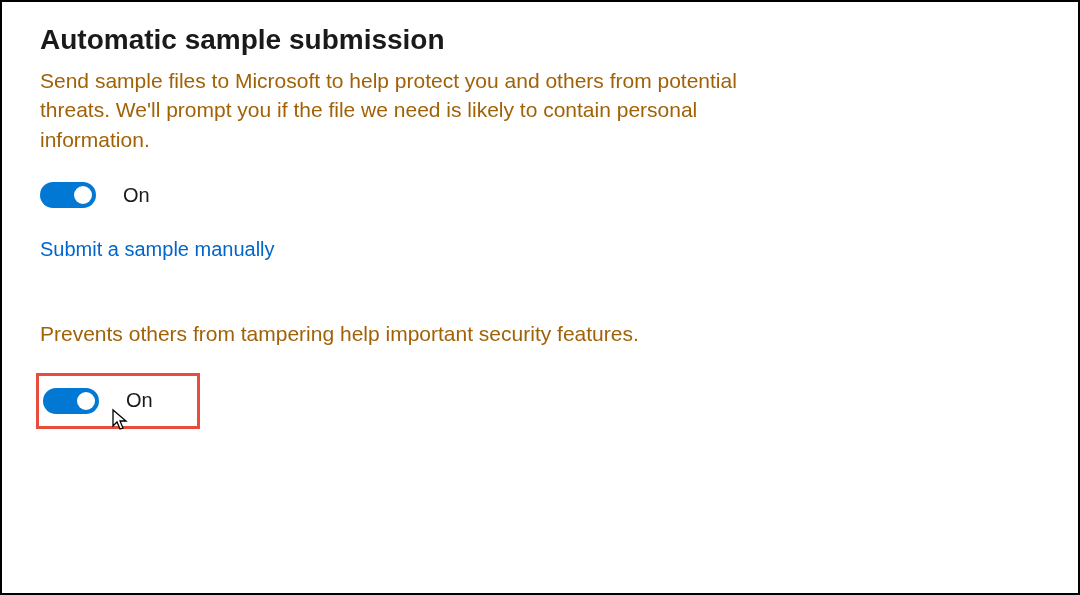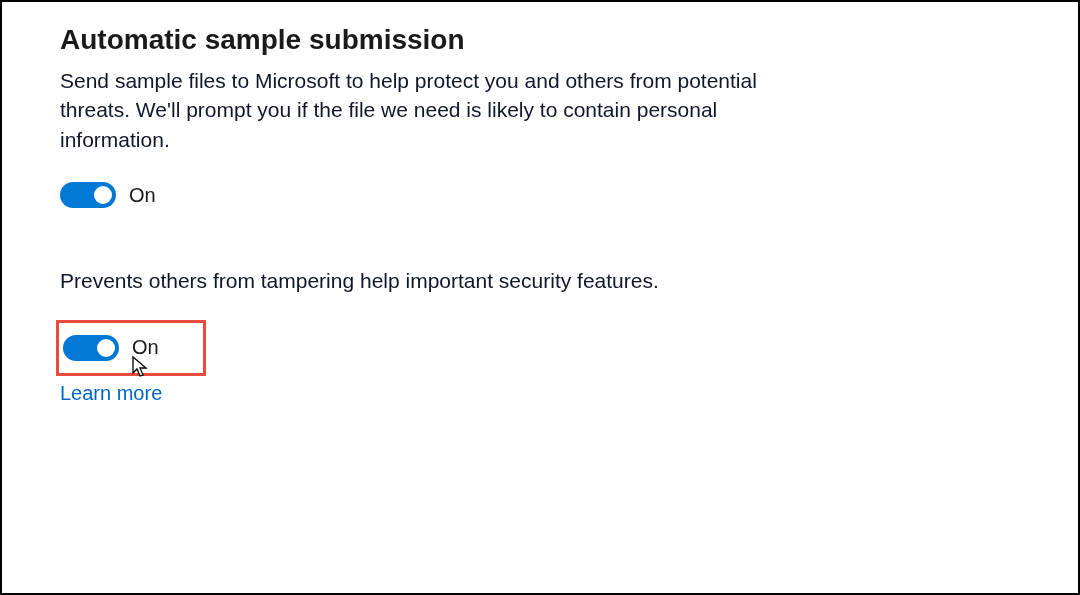--- a/index.html
+++ b/index.html
@@ -15,40 +15,39 @@
       position: relative;
     }
     .container {
       border: 2px solid #000000;
       width: 1080px;
       height: 595px;
       padding: 22px 38px;
     }
     .section {
       margin-bottom: 48px;
-      margin-left: 20px;
     }
     .section-title {
       font-size: 28px;
       font-weight: 600;
       color: #1a1a1a;
       margin-bottom: 10px;
     }
     .section-description {
       font-size: 21px;
       font-weight: 400;
-      color: #0f172a;
+      color: #a16207;
       line-height: 1.4;
       max-width: 720px;
       margin-bottom: 28px;
     }
     .toggle-row {
       display: flex;
       align-items: center;
-      gap: 13px;
+      gap: 27px;
       margin-bottom: 30px;
     }
     .toggle {
       width: 56px;
       height: 26px;
       background: #0078d4;
       border-radius: 13px;
       position: relative;
       cursor: pointer;
     }
@@ -104,33 +103,31 @@
 
   <div class="section">
     <h2 class="section-title">Automatic sample submission</h2>
     <p class="section-description">Send sample files to Microsoft to help protect you and others from potential threats. We'll prompt you if the file we need is likely to contain personal information.</p>
     <div class="toggle-row">
       <div class="toggle">
         <div class="toggle-knob"></div>
       </div>
       <span class="toggle-label">On</span>
     </div>
+    <a class="link">Submit a sample manually</a>
   </div>
 
   <div class="section section-tamper">
     <p class="section-description tamper-desc">Prevents others from tampering help important security features.</p>
     <div class="highlight-box">
       <div class="toggle-row">
         <div class="toggle">
           <div class="toggle-knob"></div>
         </div>
         <span class="toggle-label">On</span>
       </div>
       <svg class="cursor-arrow" width="20" height="24" viewBox="0 0 20 24">
         <path d="M 2 2 L 2 18 L 6 14 L 9 21 L 12 20 L 9 13 L 15 13 Z" fill="#ffffff" stroke="#000000" stroke-width="1.3"></path>
       </svg>
     </div>
-    <div>
-      <a class="link">Learn more</a>
-    </div>
   </div>
 
 </div>
 
 </body></html>

